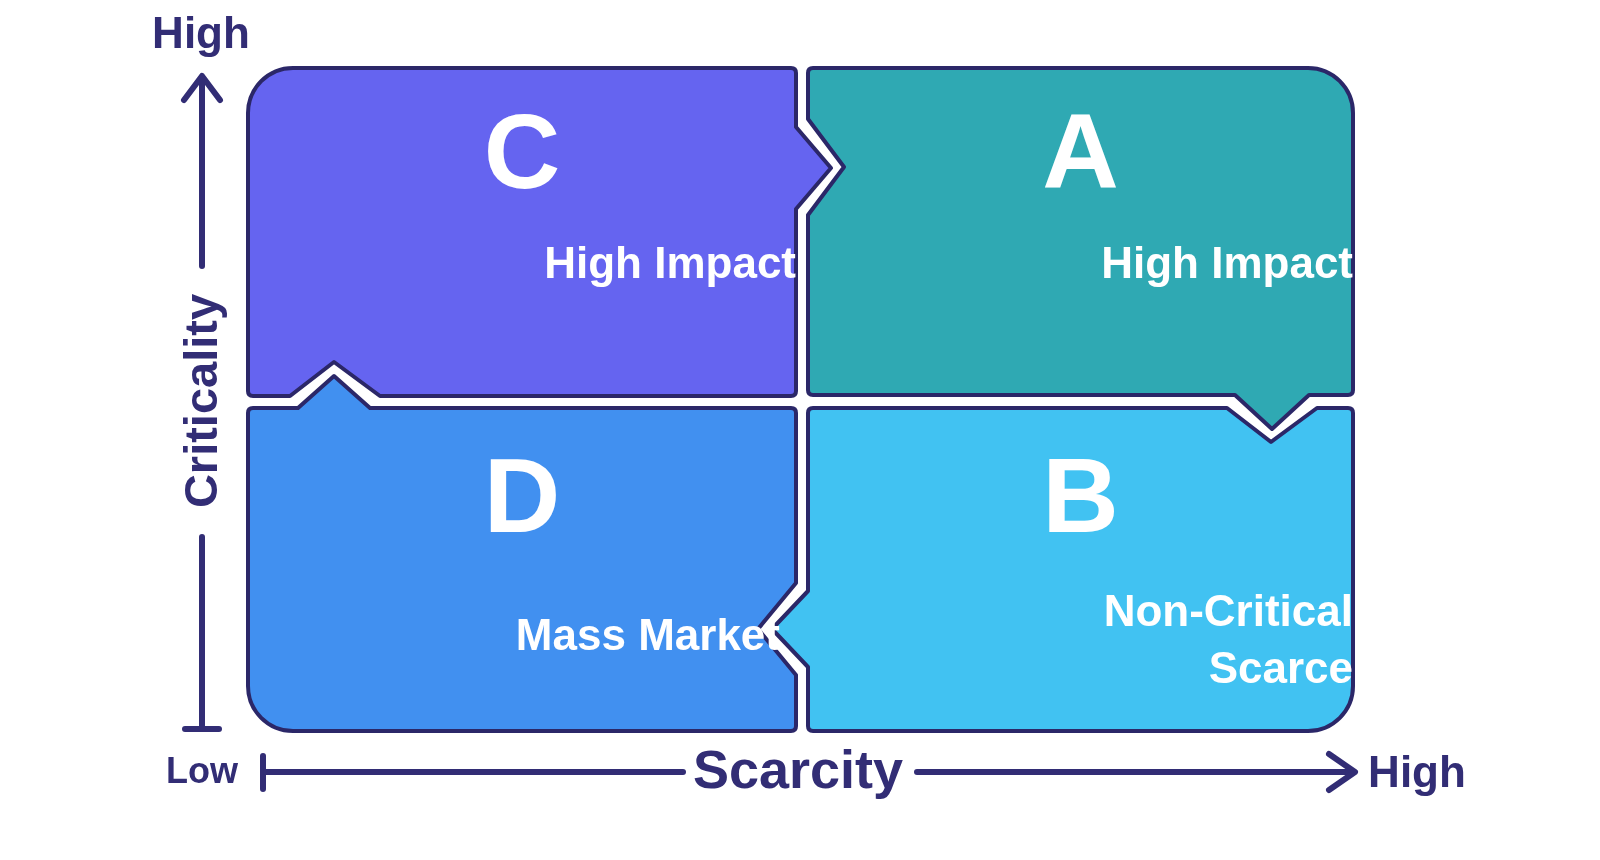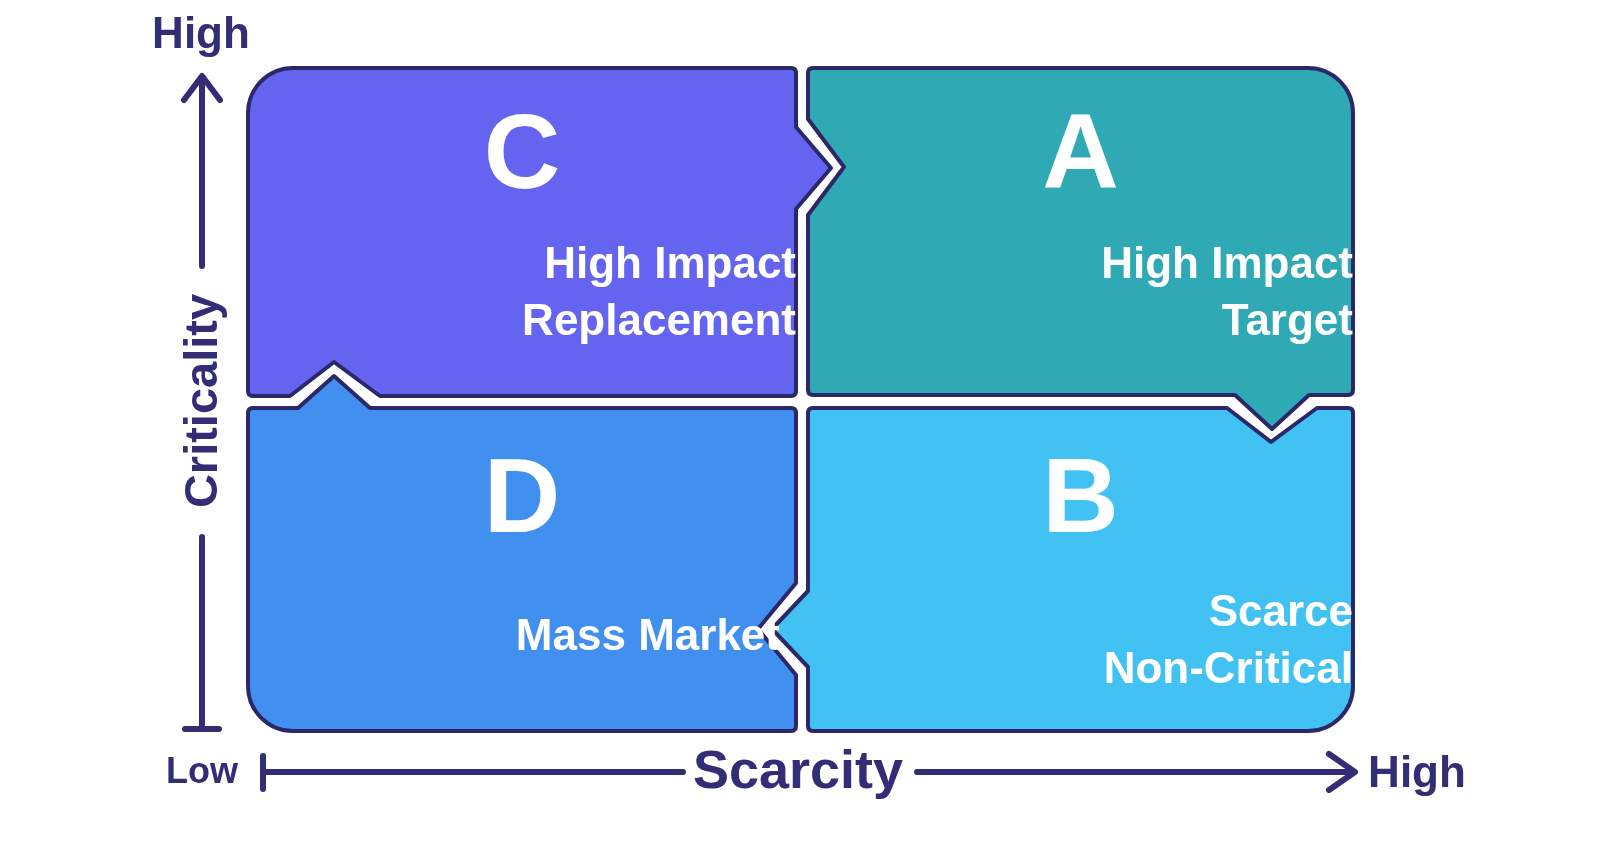--- a/index.html
+++ b/index.html
@@ -119,33 +119,31 @@
 
   <div class="axis-text t-high-top">High</div>
   <div class="axis-text t-criticality">Criticality</div>
   <div class="axis-text t-low">Low</div>
   <div class="axis-text t-scarcity">Scarcity</div>
   <div class="axis-text t-high-right">High</div>
 
   <div class="q-letter pos-c">C</div>
   <div class="q-label pos-c-label">
     <span class="ln">High Impact</span>
-    <span class="ln">Replacement</span>
   </div>
 
   <div class="q-letter pos-a">A</div>
   <div class="q-label pos-a-label">
     <span class="ln">High Impact</span>
-    <span class="ln">Target</span>
   </div>
 
   <div class="q-letter pos-d">D</div>
   <div class="q-label pos-d-label">
     <span class="ln">Mass Market</span>
   </div>
 
   <div class="q-letter pos-b">B</div>
   <div class="q-label pos-b-label">
+    <span class="ln">Non-Critical</span>
     <span class="ln">Scarce</span>
-    <span class="ln">Non-Critical</span>
   </div>
 
 </div>
 
 </body></html>

